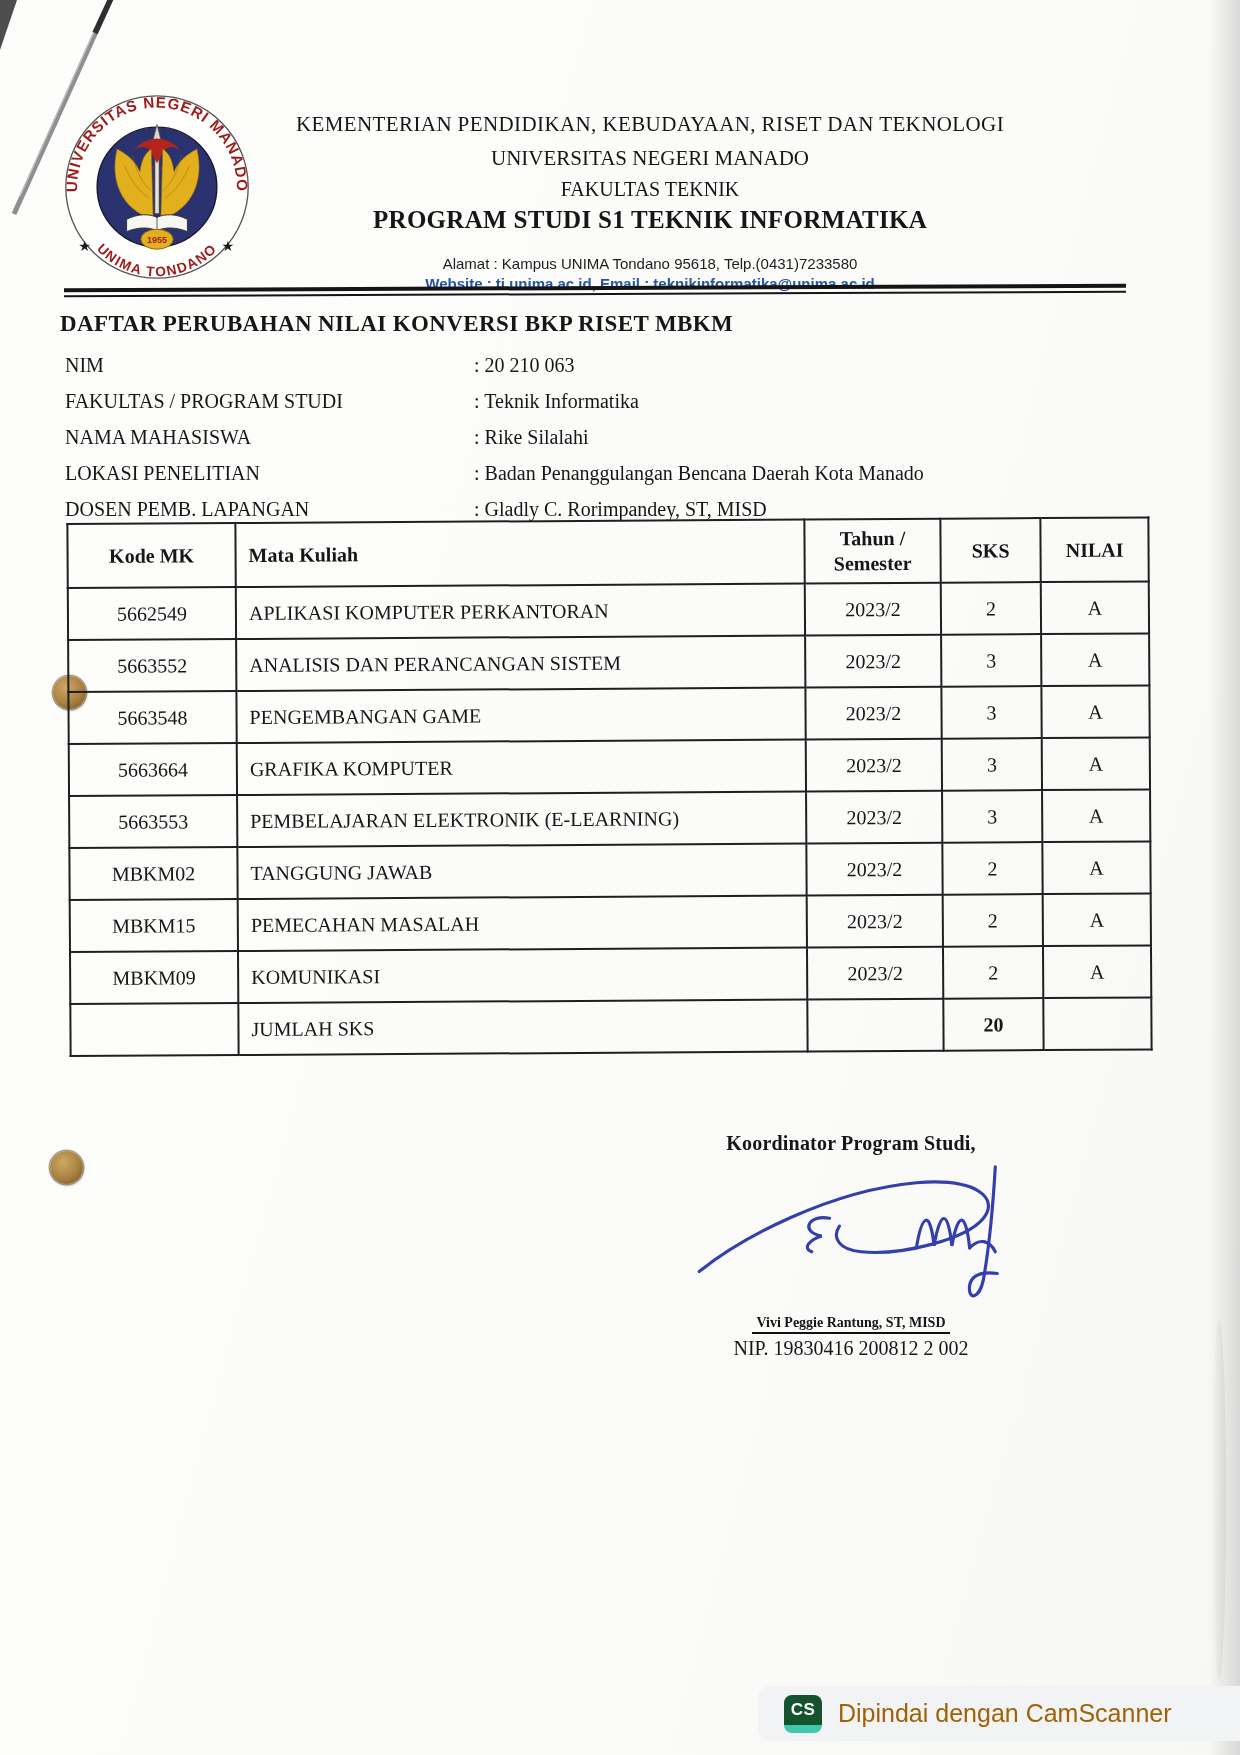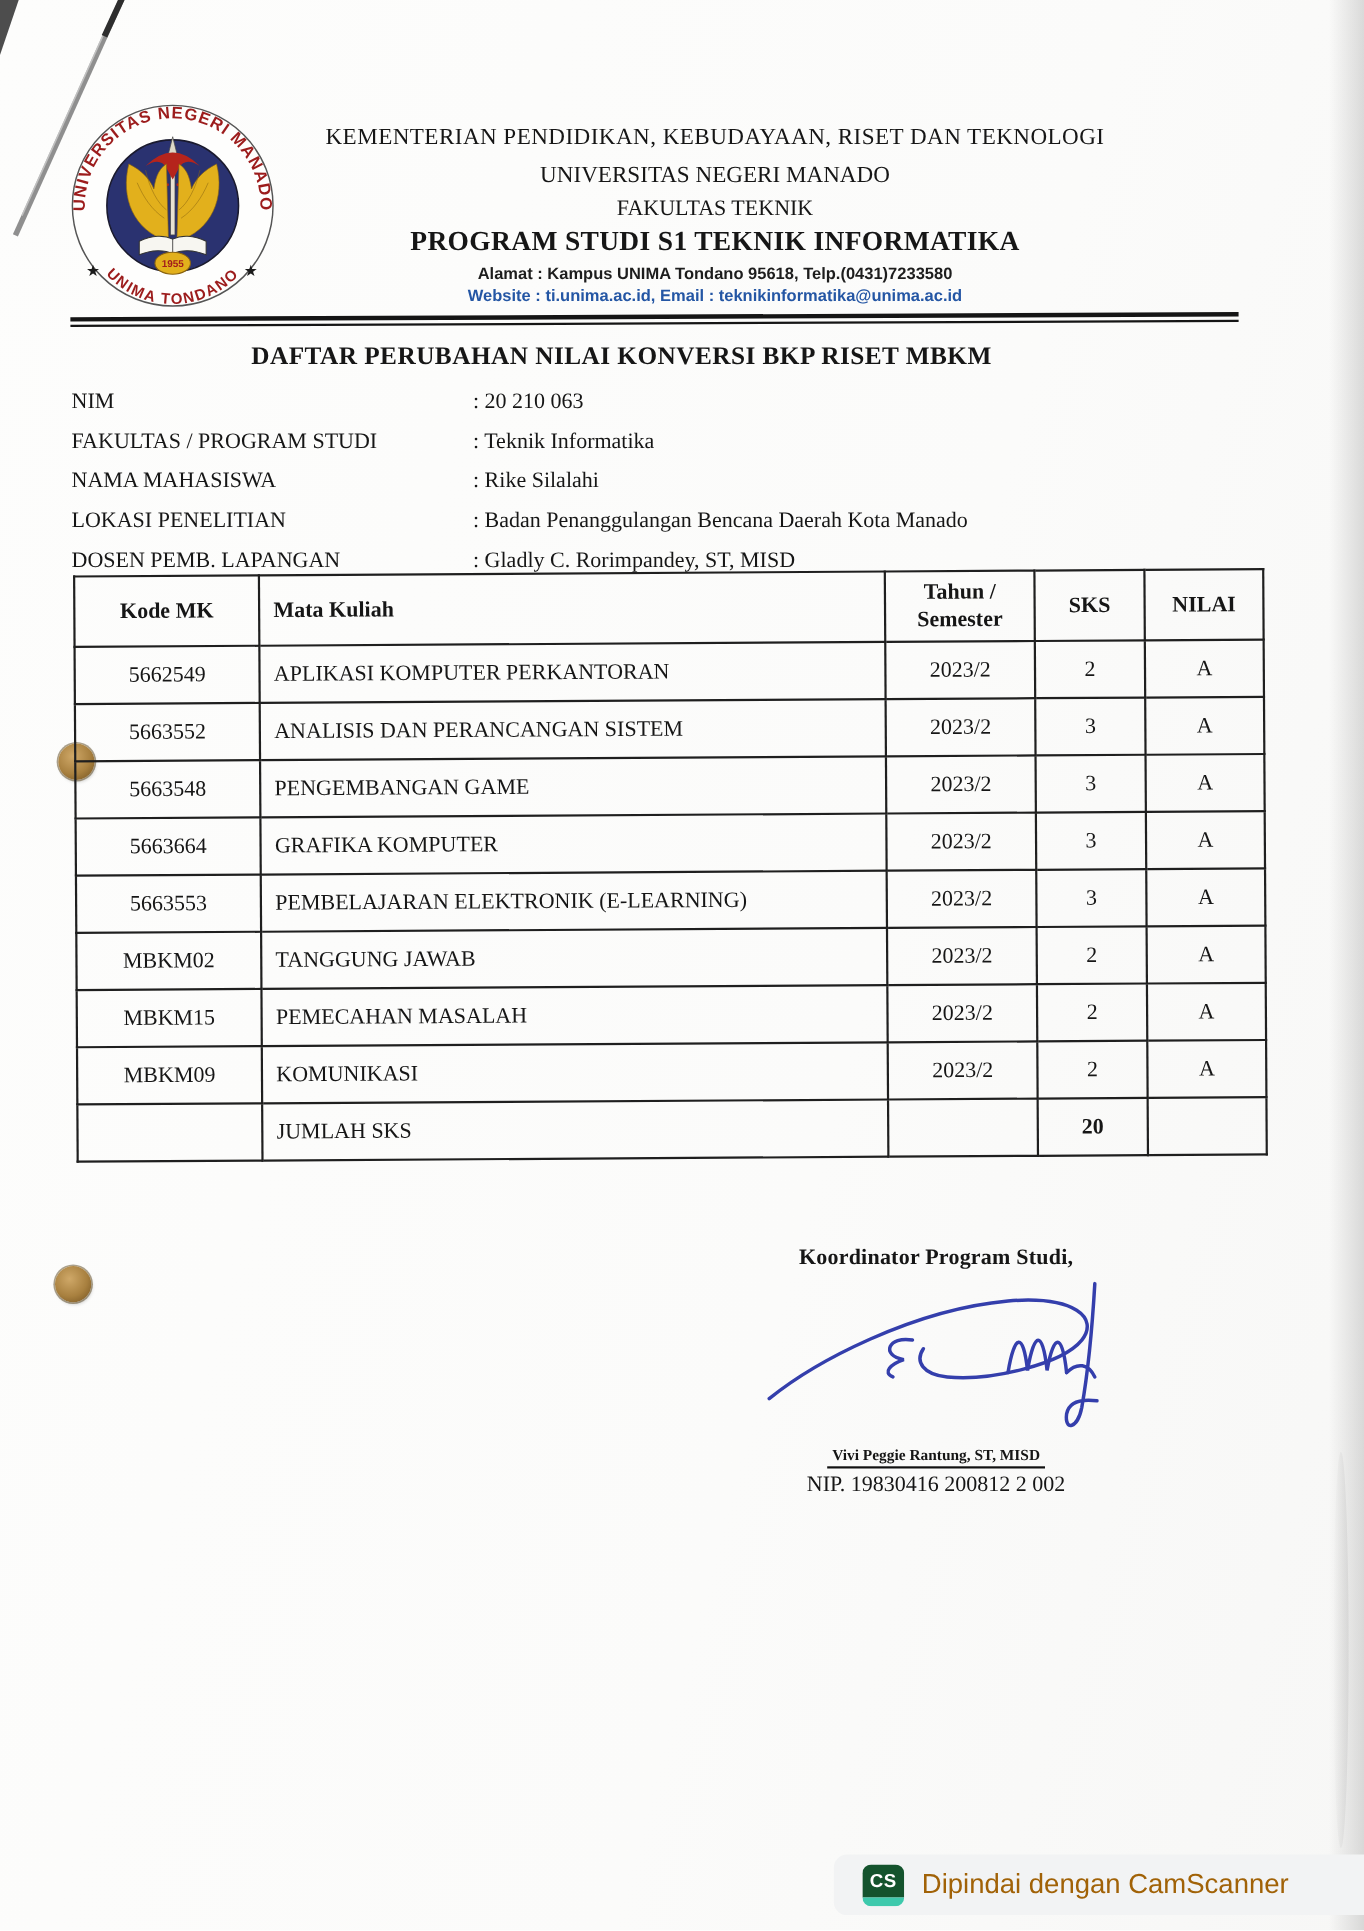--- a/index.html
+++ b/index.html
@@ -20,33 +20,33 @@
   .punch1{left:53px;top:676px;}
   .punch2{left:50px;top:1151px;}
 
   
   .logo{position:absolute;left:62px;top:92px;width:190px;height:190px;}
   .header-text{position:absolute;left:255px;top:112px;width:790px;text-align:center;}
   .h-line1{font-size:21px;letter-spacing:.4px;}
   .h-line2{font-size:21px;margin-top:9px;}
   .h-line3{font-size:20px;margin-top:7px;}
   .h-line4{font-size:25px;font-weight:bold;margin-top:5px;letter-spacing:.3px;}
-  .h-line5{font-family:"Liberation Sans","DejaVu Sans",sans-serif;font-size:15px;font-weight:bold;margin-top:7px;color:#1d1d1d;}
+  .h-line5{font-family:"Liberation Sans","DejaVu Sans",sans-serif;font-size:15px;font-weight:normal;margin-top:21px;color:#1d1d1d;}
   .h-line6{font-family:"Liberation Sans","DejaVu Sans",sans-serif;font-size:15px;font-weight:bold;margin-top:3px;color:#2456a4;}
   .rule{position:absolute;left:64px;top:286px;width:1062px;transform:rotate(-.25deg);}
   .rule .r1{border-top:4px solid #151515;}
   .rule .r2{border-top:2px solid #151515;margin-top:3px;}
 
-  .doc-title{position:absolute;left:60px;top:311px;width:1010px;text-align:center;
+  .doc-title{position:absolute;left:60px;top:311px;width:1010px;text-align:left;
     font-size:23px;font-weight:bold;letter-spacing:.4px;}
 
   .info{position:absolute;left:65px;top:354px;width:1020px;}
   .info-row{display:flex;height:36px;align-items:flex-start;font-size:20px;}
   .info-label{width:365px;flex:none;}
-  .info-value{flex:1;}
+  .info-value{flex:1;margin-left:44px;}
 
   
   .table-wrap{position:absolute;left:68px;top:520px;width:1005px;transform:rotate(-.35deg);}
   table{border-collapse:collapse;width:100%;table-layout:fixed;}
   th,td{border:2px solid #1f1f1f;font-size:20px;padding:0 8px;overflow:hidden;}
   th{height:62px;font-size:20px;font-weight:bold;text-align:center;padding:0 6px;line-height:1.25;}
   td{height:50px;}
   .c-kode{width:154px;text-align:center;}
   .c-mk{width:549px;text-align:left;padding-left:12px;}
   .c-thn{width:122px;text-align:center;}

